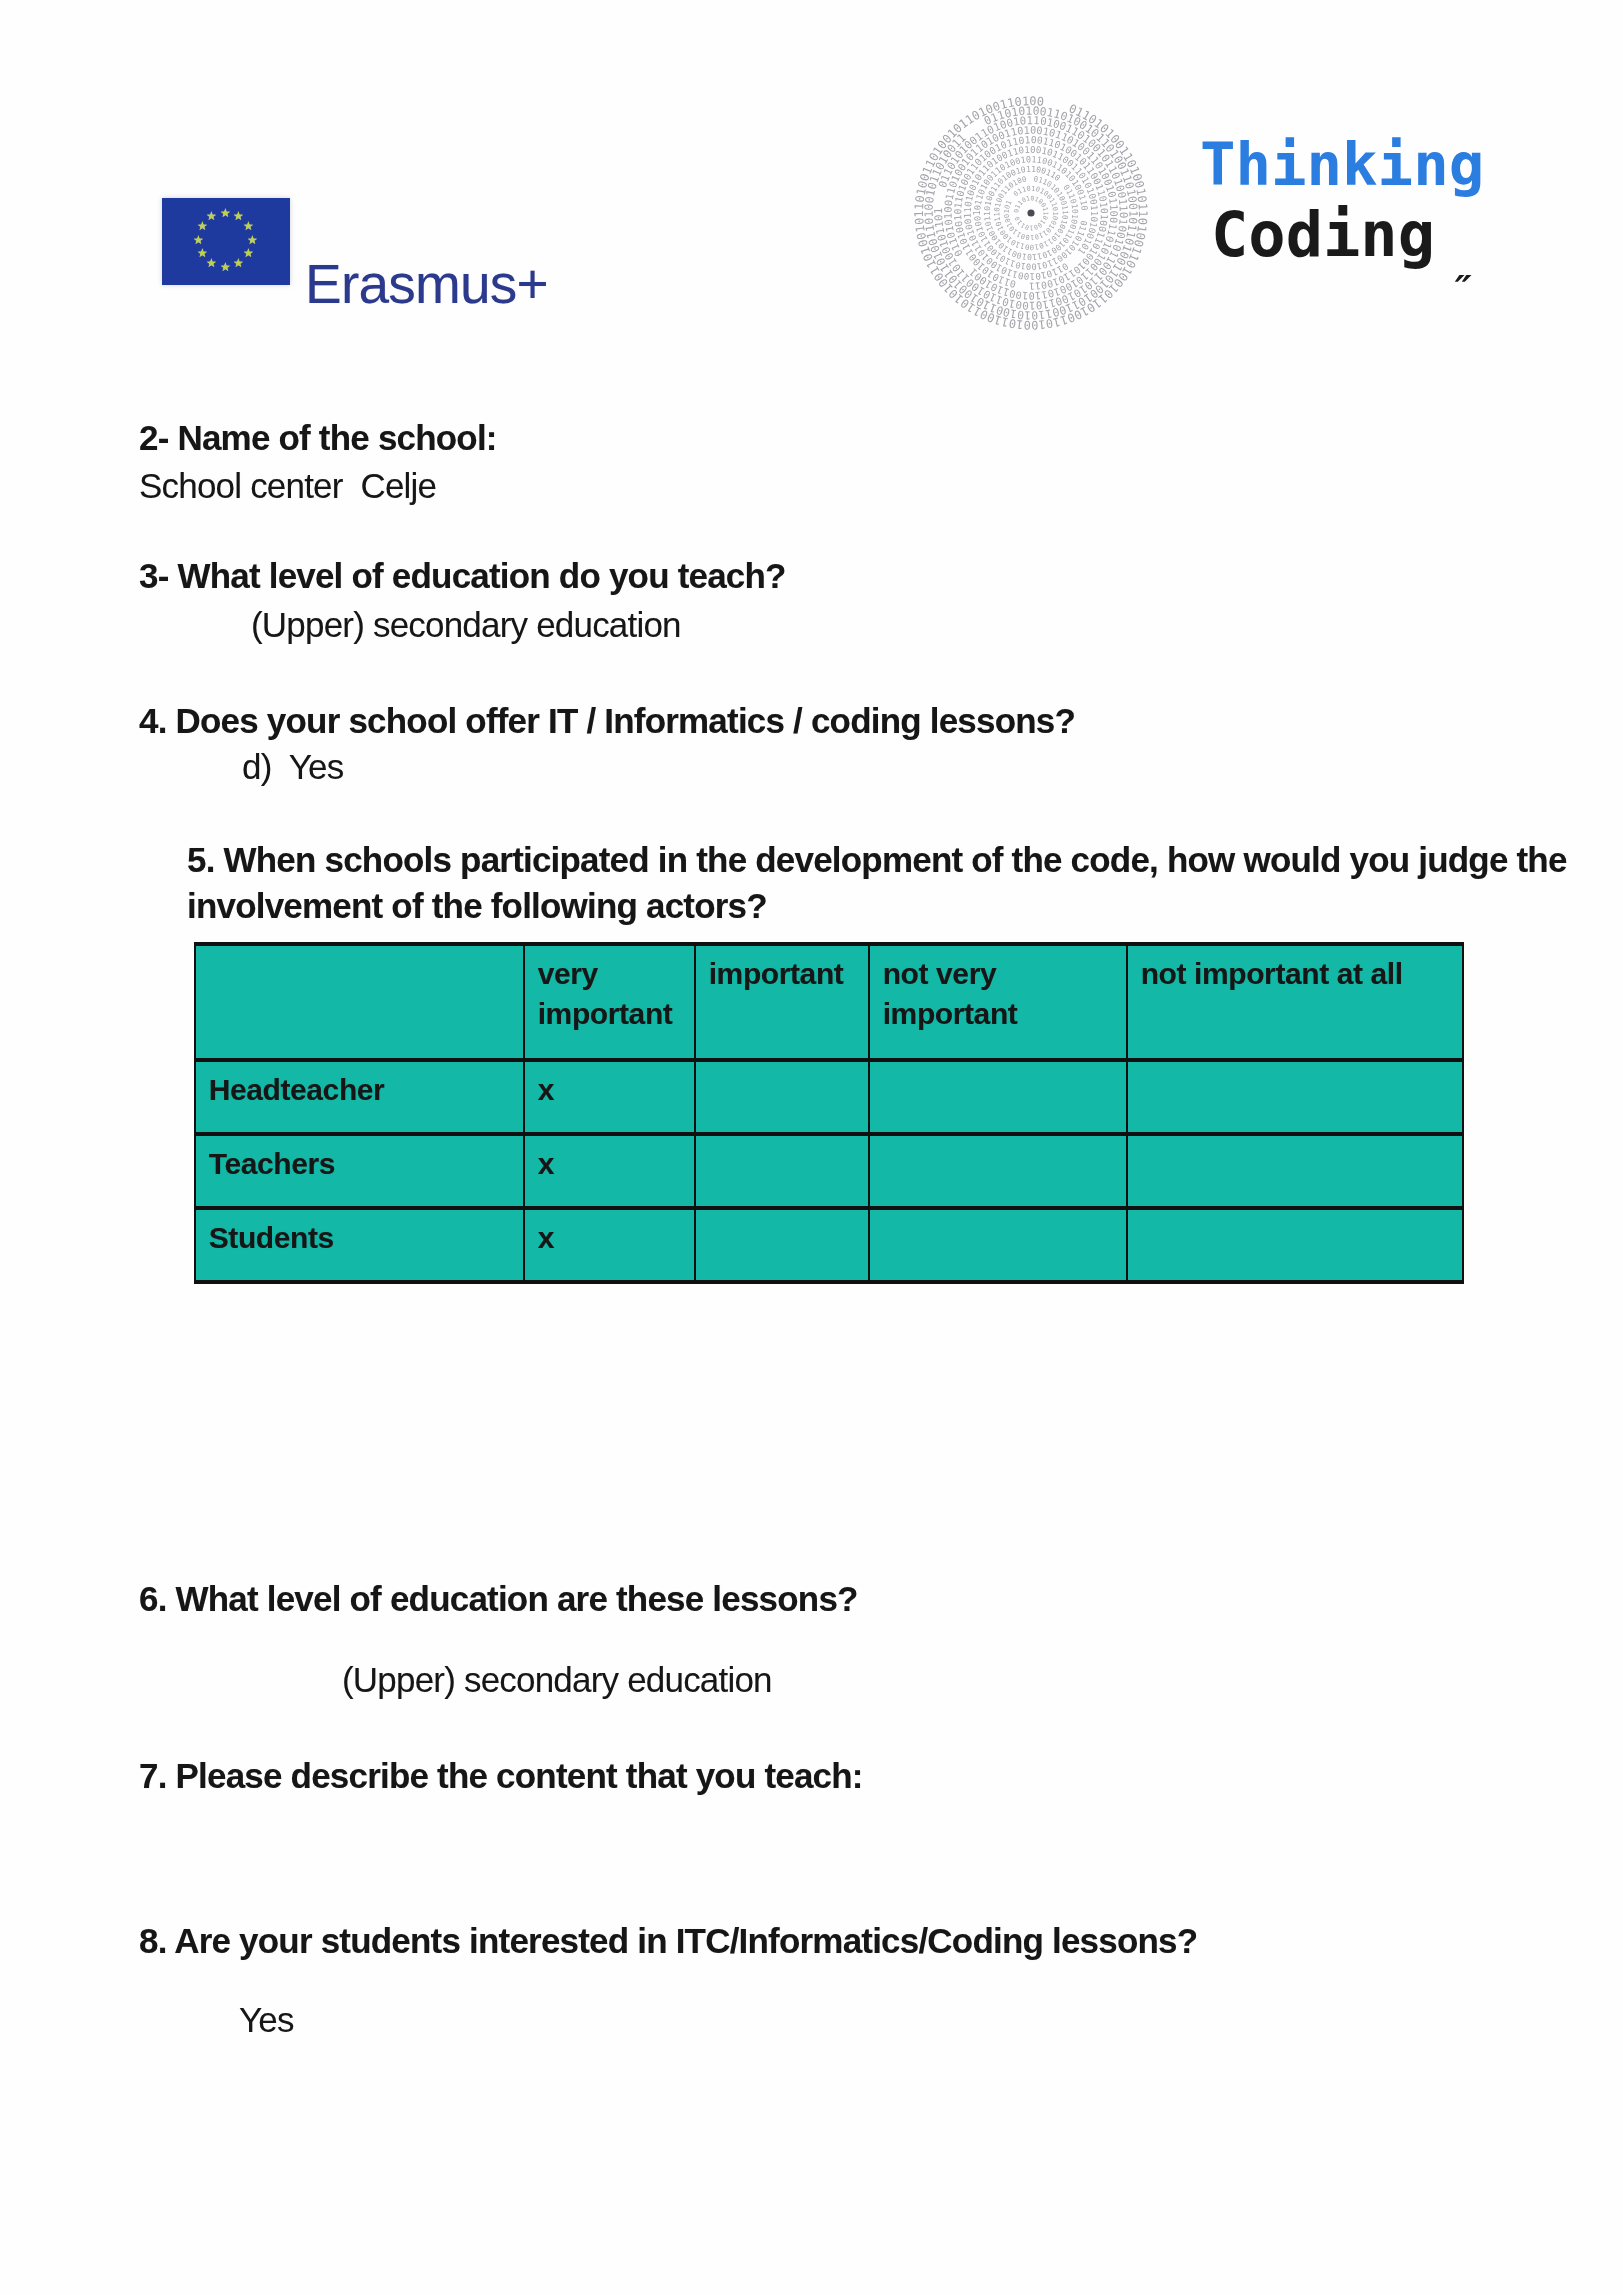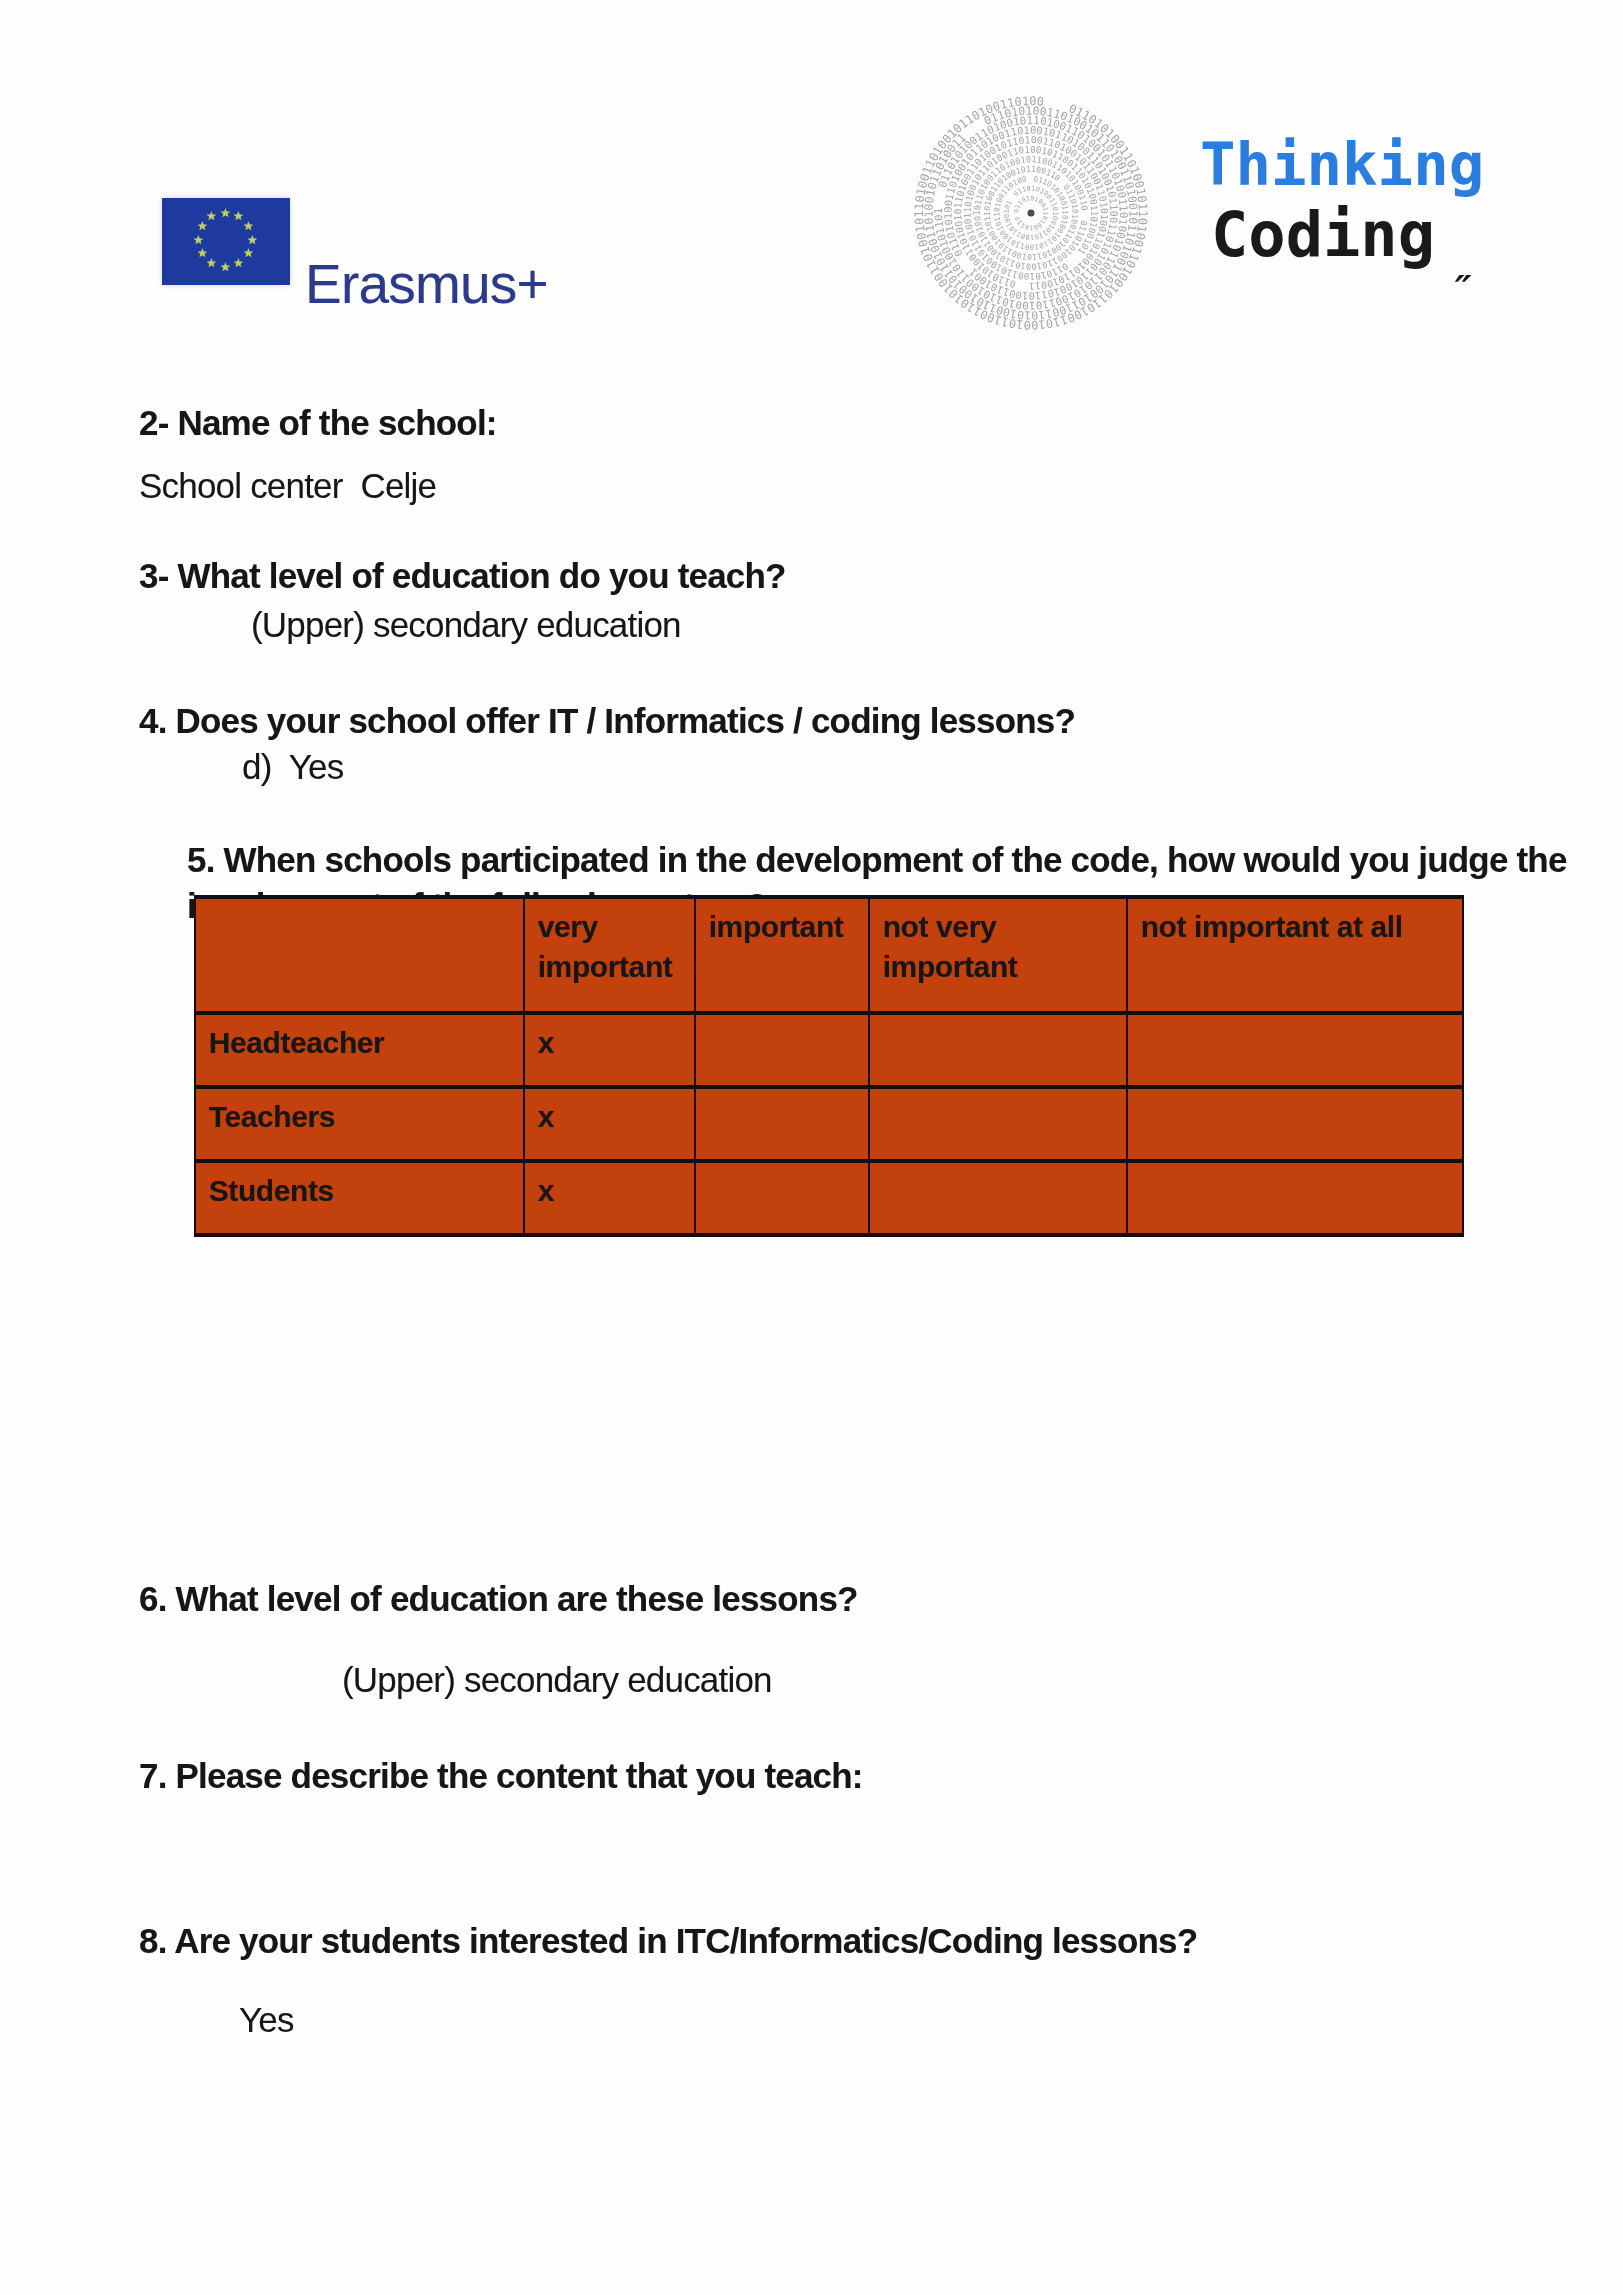--- a/index.html
+++ b/index.html
@@ -78,25 +78,25 @@
     letter-spacing:-0.8px;
     color:var(--ink);
     text-shadow:0 0 0.8px rgba(0,0,0,.2);
     white-space:pre-wrap;
   }
   .q5-block{width:1395px;margin-left:48px;}
 
   
   .survey-table{
     position:absolute;
-    left:194px;top:895px;
+    left:194px;top:942px;
     width:1268px;
     border-collapse:collapse;
     table-layout:fixed;
-    background:#c2410c;
+    background:#14b8a6;
   }
   .survey-table td,.survey-table th{
     border:2.4px solid var(--border-ink);
     border-top-width:4px;border-bottom-width:4px;
     vertical-align:top;
     text-align:left;
     padding:8px 12.7px;
     font-weight:bold;
     font-size:30px;line-height:40px;
     letter-spacing:-0.4px;
@@ -151,21 +151,21 @@
       <path id="ring9" d="M 26 150 a 124 124 0 1 1 248 0 a 124 124 0 1 1 -248 0" fill="none"></path>
       <text font-size="14.3" font-family="DejaVu Sans Mono, monospace" fill="var(--spiral-gray)" opacity="0.88" transform="rotate(423 150 150)"><textPath href="#ring9">011010100110100101101001101001011010011010010110011010100110100101101001101001011010011</textPath></text>
       <path id="ring10" d="M 14 150 a 136 136 0 1 1 272 0 a 136 136 0 1 1 -272 0" fill="none"></path>
       <text font-size="15" font-family="DejaVu Sans Mono, monospace" fill="var(--spiral-gray)" opacity="0.88" transform="rotate(470 150 150)"><textPath href="#ring10">0110101001101001011010011010010110100110100101100110101001101001011010011010010110100110100</textPath></text>
       <circle cx="150" cy="150" r="4.5" fill="#4a4a52"></circle>
     </svg>
   <div class="abs tc-thinking">Thinking</div>
   <div class="abs tc-coding">Coding</div>
   <div class="abs tc-quote">″</div>
 
-  <div class="abs qlabel" style="top:400px;">2- Name of the school:</div>
+  <div class="abs qlabel" style="top:415px;">2- Name of the school:</div>
   <div class="abs answer" style="left:139px;top:463px;">School center  Celje</div>
 
   <div class="abs qlabel" style="top:553px;">3- What level of education do you teach?</div>
   <div class="abs answer" style="left:251px;top:602px;">(Upper) secondary education</div>
 
   <div class="abs qlabel" style="top:698px;">4. Does your school offer IT / Informatics / coding lessons?</div>
   <div class="abs answer" style="left:242px;top:744px;">d)  Yes</div>
 
   <div class="abs qlabel q5-block" style="top:837px;">5. When schools participated in the development of the code, how would you judge the involvement of the following actors?</div>
 

